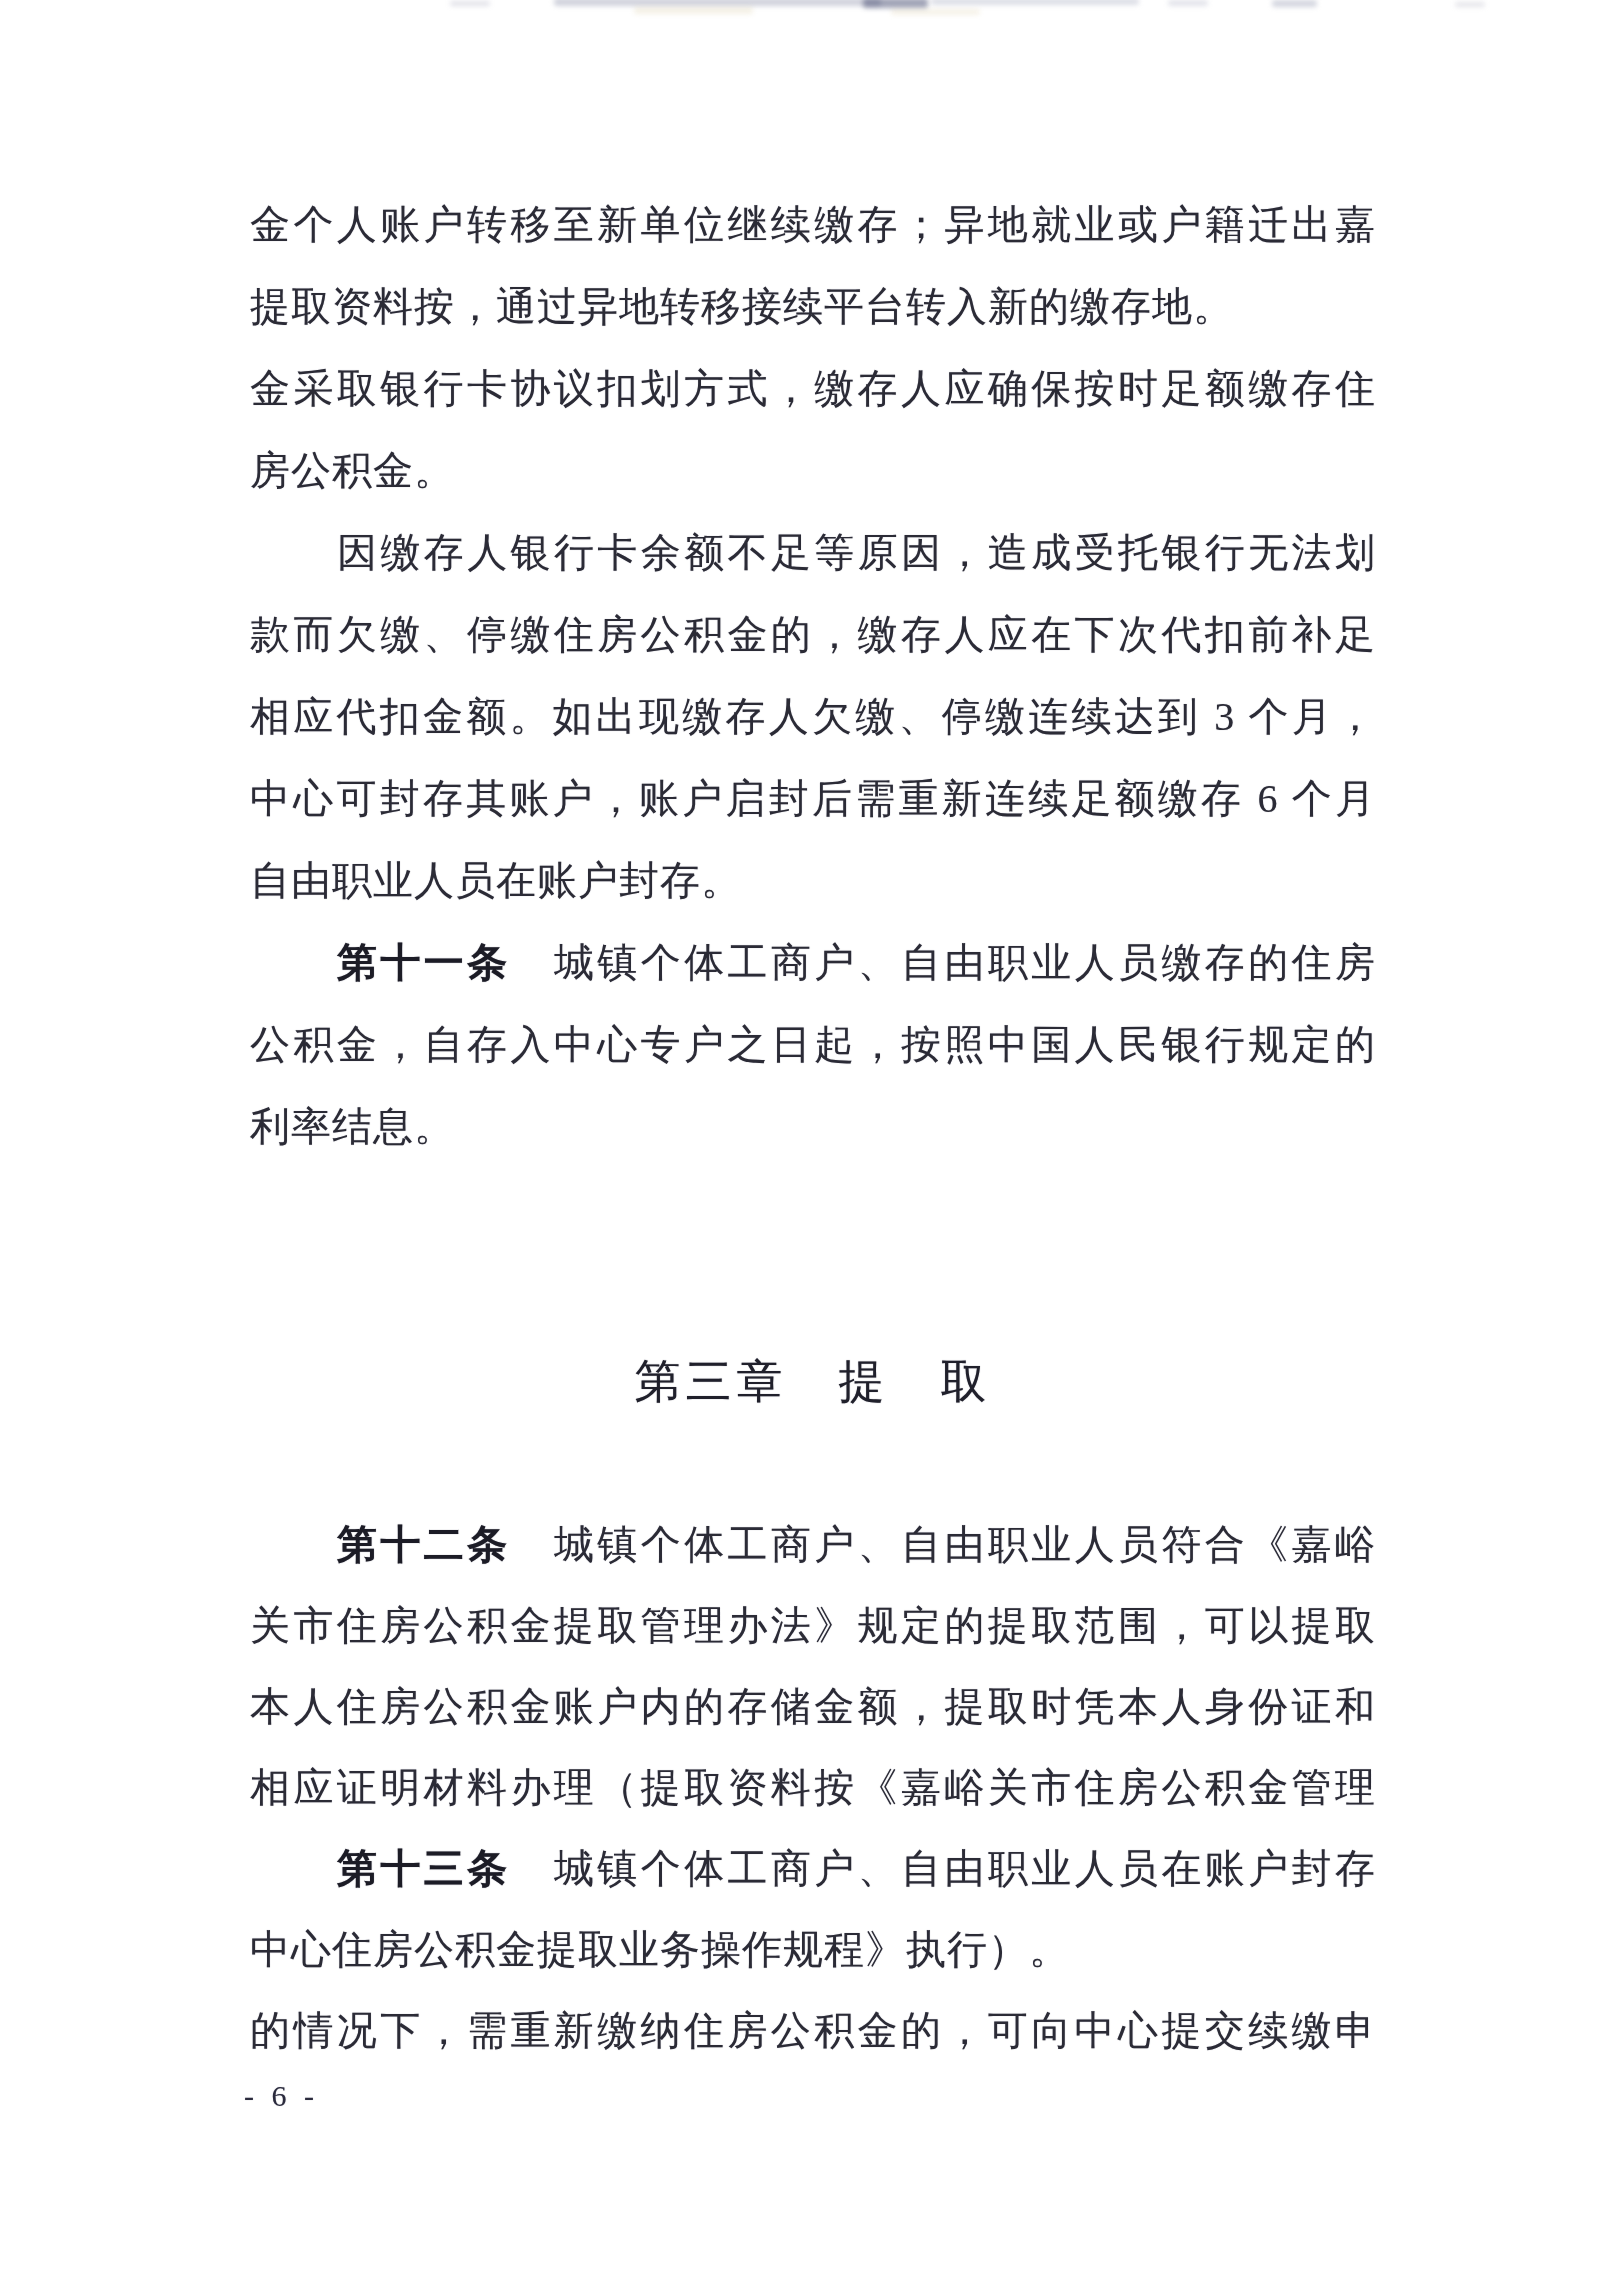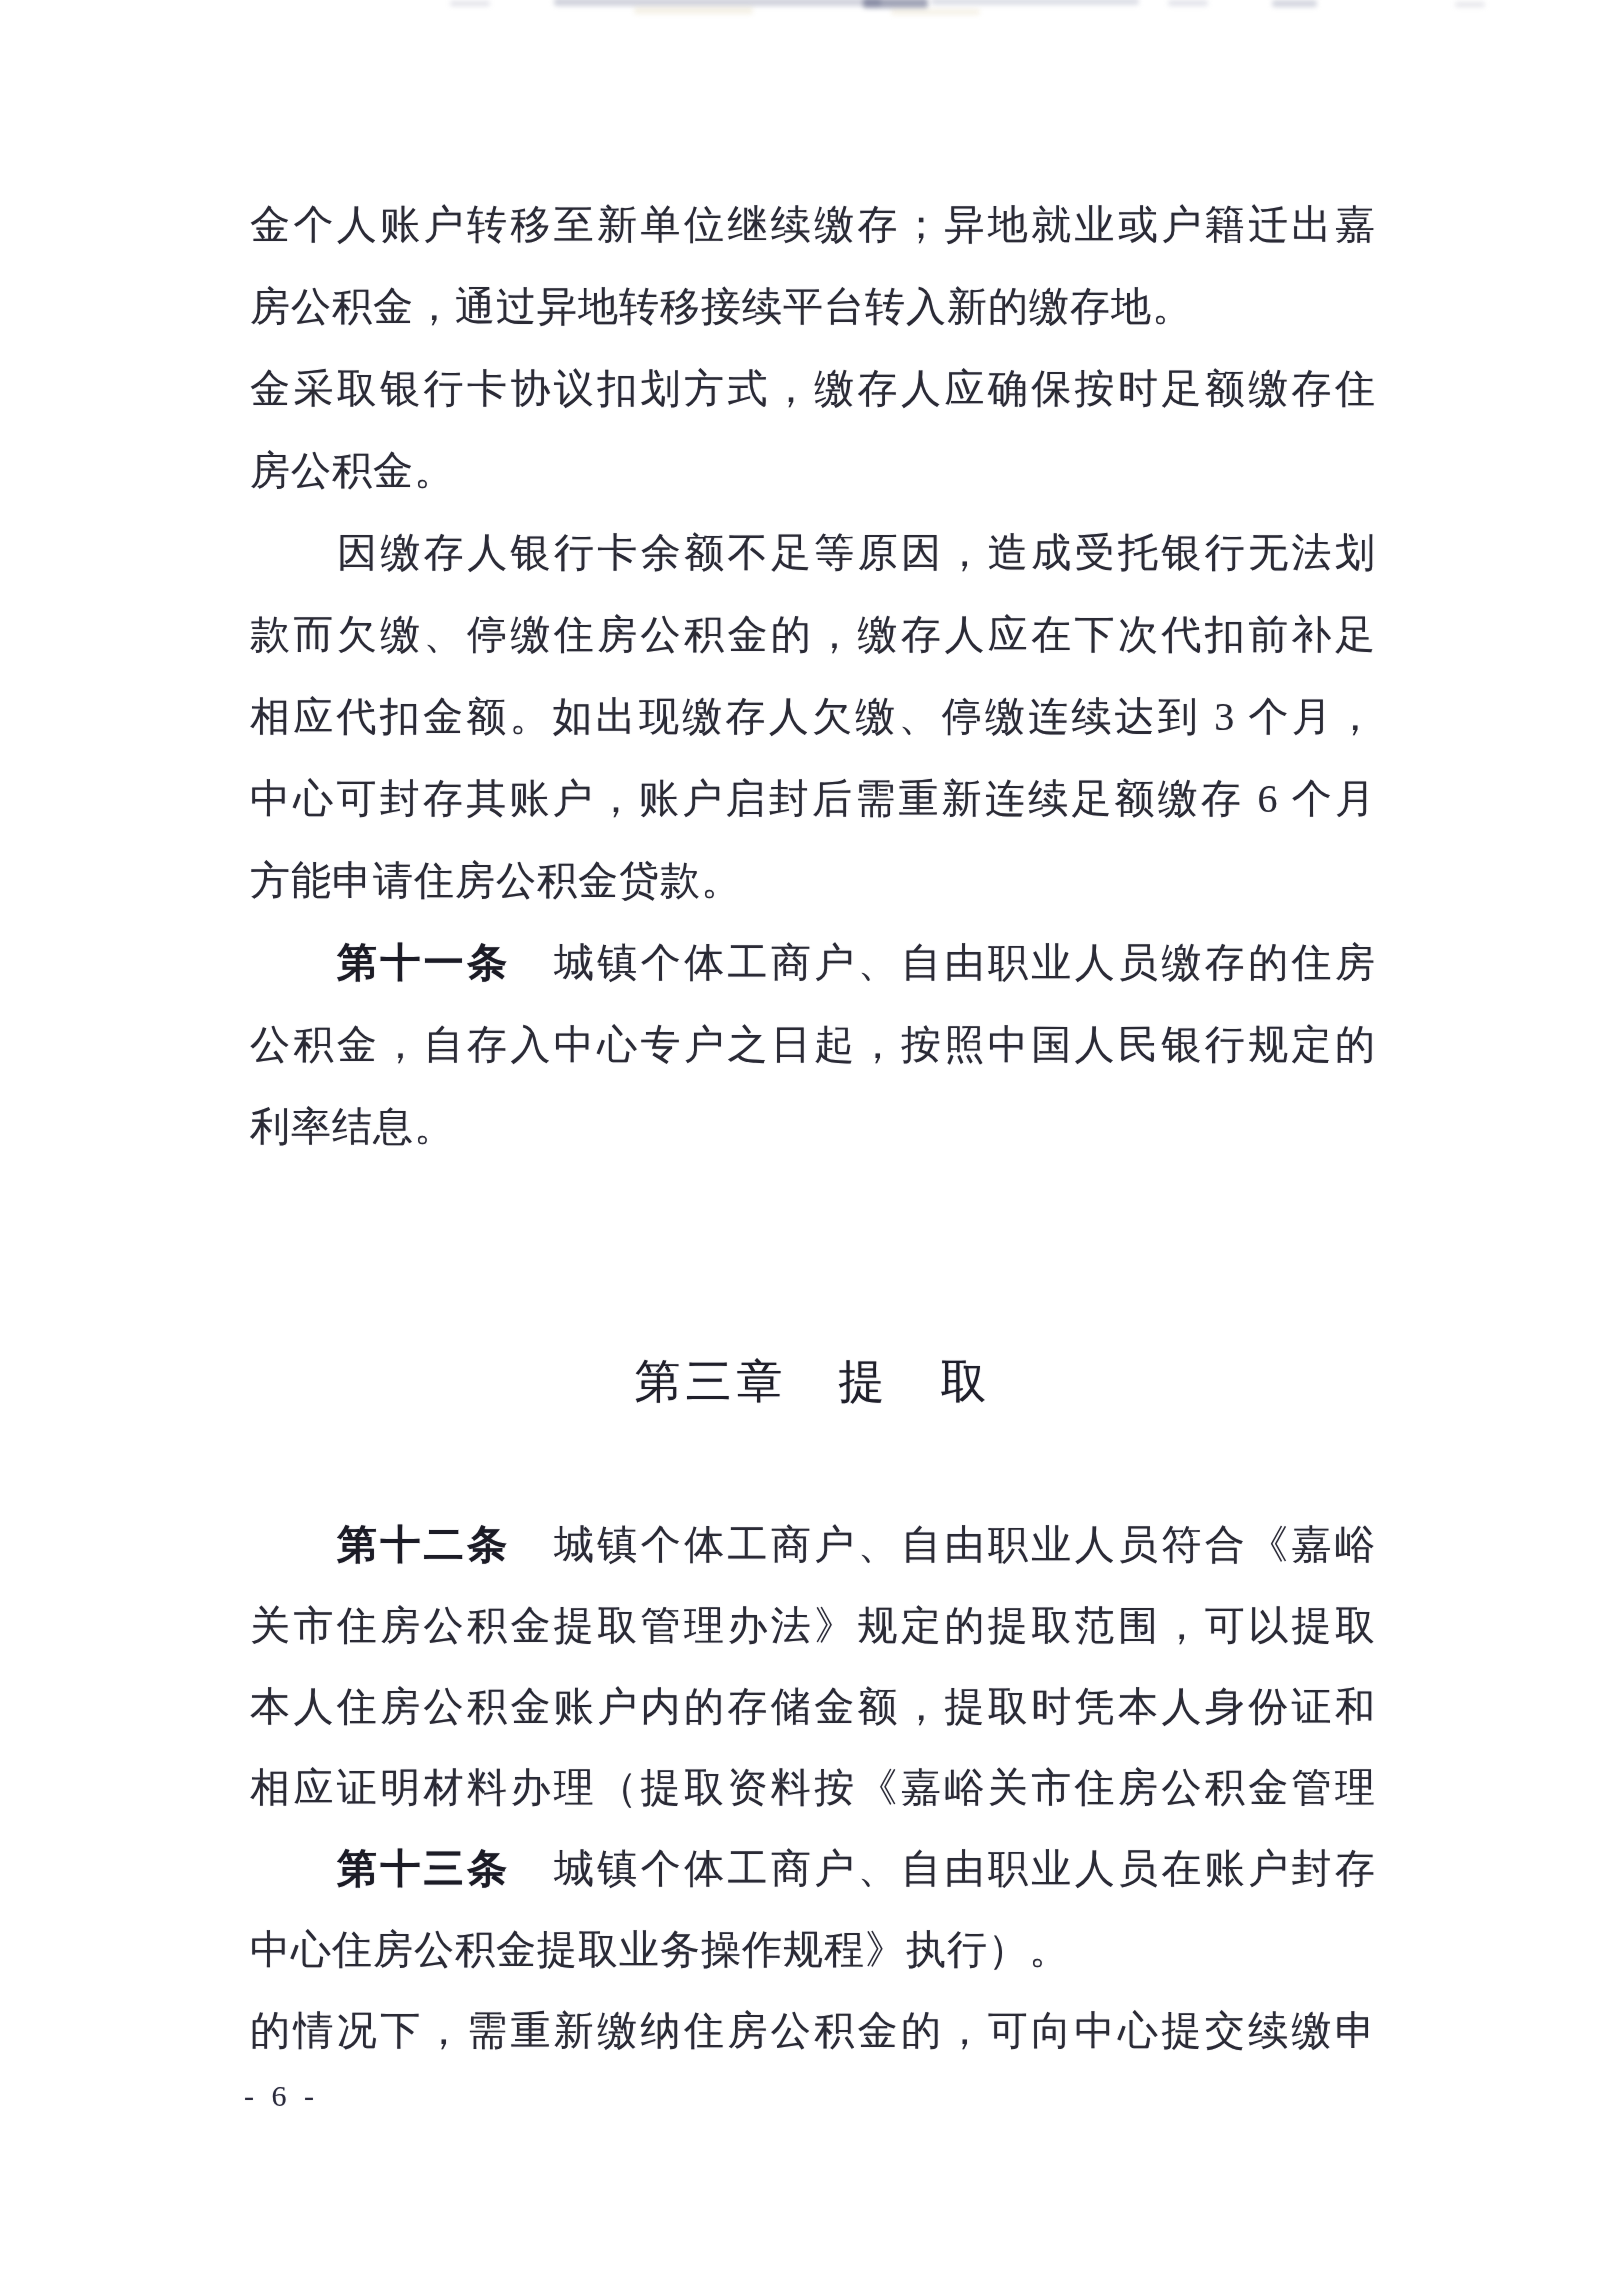--- a/index.html
+++ b/index.html
@@ -88,28 +88,28 @@
     <span class="a4"></span>
     <span class="a5"></span>
     <span class="a6"></span>
     <span class="a7"></span>
     <span class="a8"></span>
     <span class="a9"></span>
   </div>
 
   <div class="block block1">
     <div class="line full"><span>金个人账户转移至新单位继续缴存；异地就业或户籍迁出嘉</span></div>
-    <div class="line"><span>房公积金，通过异地转移接续平台转入新的缴存地。</span></div>
+    <div class="line"><span>提取资料按，通过异地转移接续平台转入新的缴存地。</span></div>
     <div class="line full"><span>金采取银行卡协议扣划方式，缴存人应确保按时足额缴存住</span></div>
     <div class="line"><span>房公积金。</span></div>
     <div class="line full indent"><span>因缴存人银行卡余额不足等原因，造成受托银行无法划</span></div>
     <div class="line full"><span>款而欠缴、停缴住房公积金的，缴存人应在下次代扣前补足</span></div>
     <div class="line full"><span>相应代扣金额。如出现缴存人欠缴、停缴连续达到 3 个月，</span></div>
     <div class="line full"><span>中心可封存其账户，账户启封后需重新连续足额缴存 6 个月</span></div>
-    <div class="line"><span>方能申请住房公积金贷款。</span></div>
+    <div class="line"><span>自由职业人员在账户封存。</span></div>
     <div class="line full indent"><b>第十一条</b><span>　城镇个体工商户、自由职业人员缴存的住房</span></div>
     <div class="line full"><span>公积金，自存入中心专户之日起，按照中国人民银行规定的</span></div>
     <div class="line"><span>利率结息。</span></div>
   </div>
 
   <div class="heading">第三章　提　取</div>
 
   <div class="block block2">
     <div class="line full indent"><b>第十二条</b><span>　城镇个体工商户、自由职业人员符合《嘉峪</span></div>
     <div class="line full"><span>关市住房公积金提取管理办法》规定的提取范围，可以提取</span></div>

